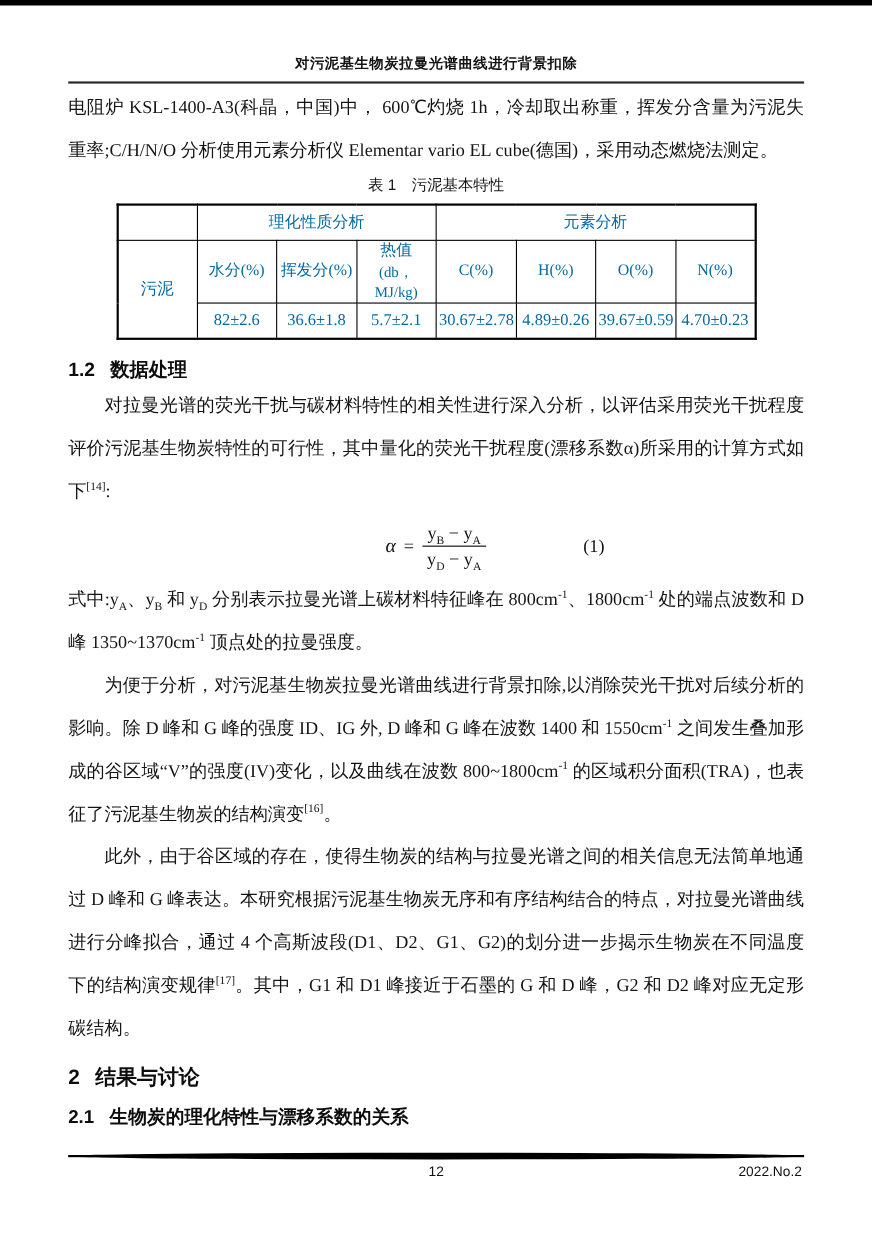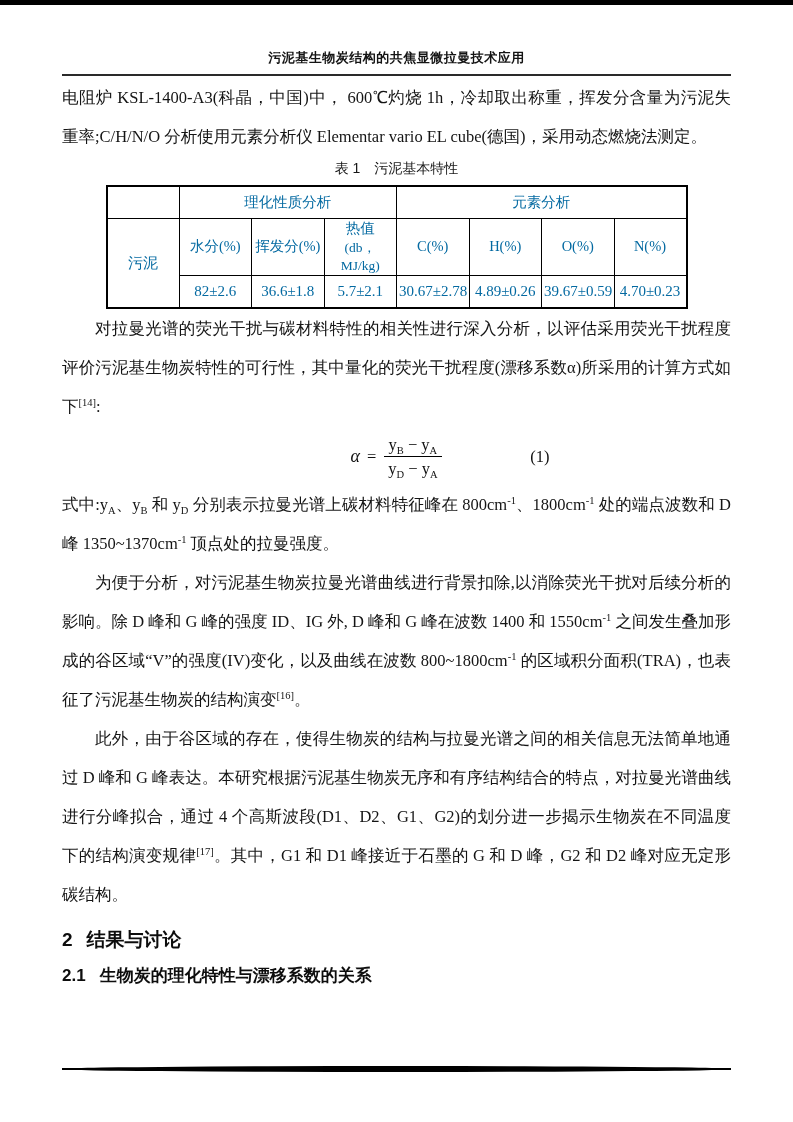--- a/index.html
+++ b/index.html
@@ -180,21 +180,21 @@
   }
 </style>
 </head>
 <body>
 
 <div class="page">
 
   <div class="top-scan-artifact"></div>
 
   <header>
-    <div class="running-title">污泥基生物炭结构的共焦显微拉曼技术应用</div>
+    <div class="running-title">对污泥基生物炭拉曼光谱曲线进行背景扣除</div>
     <div class="header-rule"></div>
   </header>
 
   <main>
 
     <p class="body-text first"><span>电阻炉 KSL-1400-A3(科晶，中国)中， 600℃灼烧 1h，冷却取出称重，挥发分含量为污泥失重率;C/H/N/O 分析使用元素分析仪 Elementar vario EL cube(德国)，采用动态燃烧法测定。</span></p>
 
     <div class="table-caption">表 1　污泥基本特性</div>
 
     <table class="props">
@@ -222,20 +222,23 @@
         <td>36.6±1.8</td>
         <td>5.7±2.1</td>
         <td>30.67±2.78</td>
         <td>4.89±0.26</td>
         <td>39.67±0.59</td>
         <td>4.70±0.23</td>
       </tr>
     </tbody>
       </table>
 
+    <h2 class="sec-heading h-12">
+      <span class="num">1.2</span><span>数据处理</span>
+    </h2>
 
     <p class="body-text indent"><span>对拉曼光谱的荧光干扰与碳材料特性的相关性进行深入分析，以评估采用荧光干扰程度评价污泥基生物炭特性的可行性，其中量化的荧光干扰程度(漂移系数α)所采用的计算方式如下</span><sup>[14]</sup><span>:</span></p>
 
     <div class="formula-block">
       <span class="formula">
         <span class="alpha">α</span>
         <span>=</span>
         <span class="frac">
           <span class="num-line"><span>y</span><sub>B</sub><span> − y</span><sub>A</sub></span>
           <span class="den-line"><span>y</span><sub>D</sub><span> − y</span><sub>A</sub></span>
@@ -256,15 +259,19 @@
 
     <h2 class="sec-heading h-21">
       <span class="num">2.1</span><span>生物炭的理化特性与漂移系数的关系</span>
     </h2>
 
 
   </main>
 
   <footer>
     <div class="footer-rule"></div>
+    <div class="footer-row">
+      <span class="page-number">12</span>
+      <span class="issue">2022.No.2</span>
+    </div>
   </footer>
 
 </div>
 
 </body></html>

